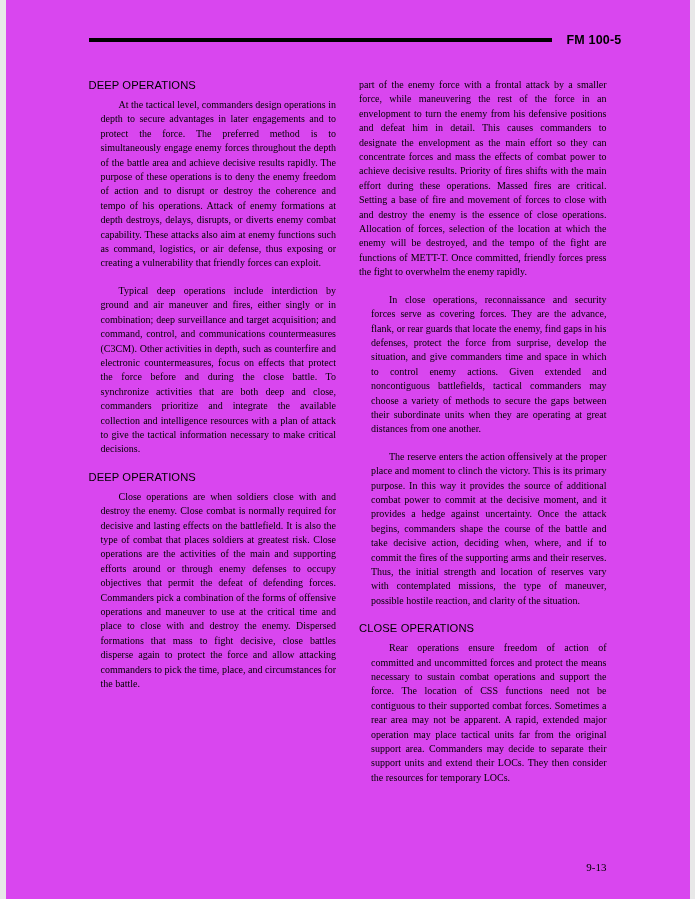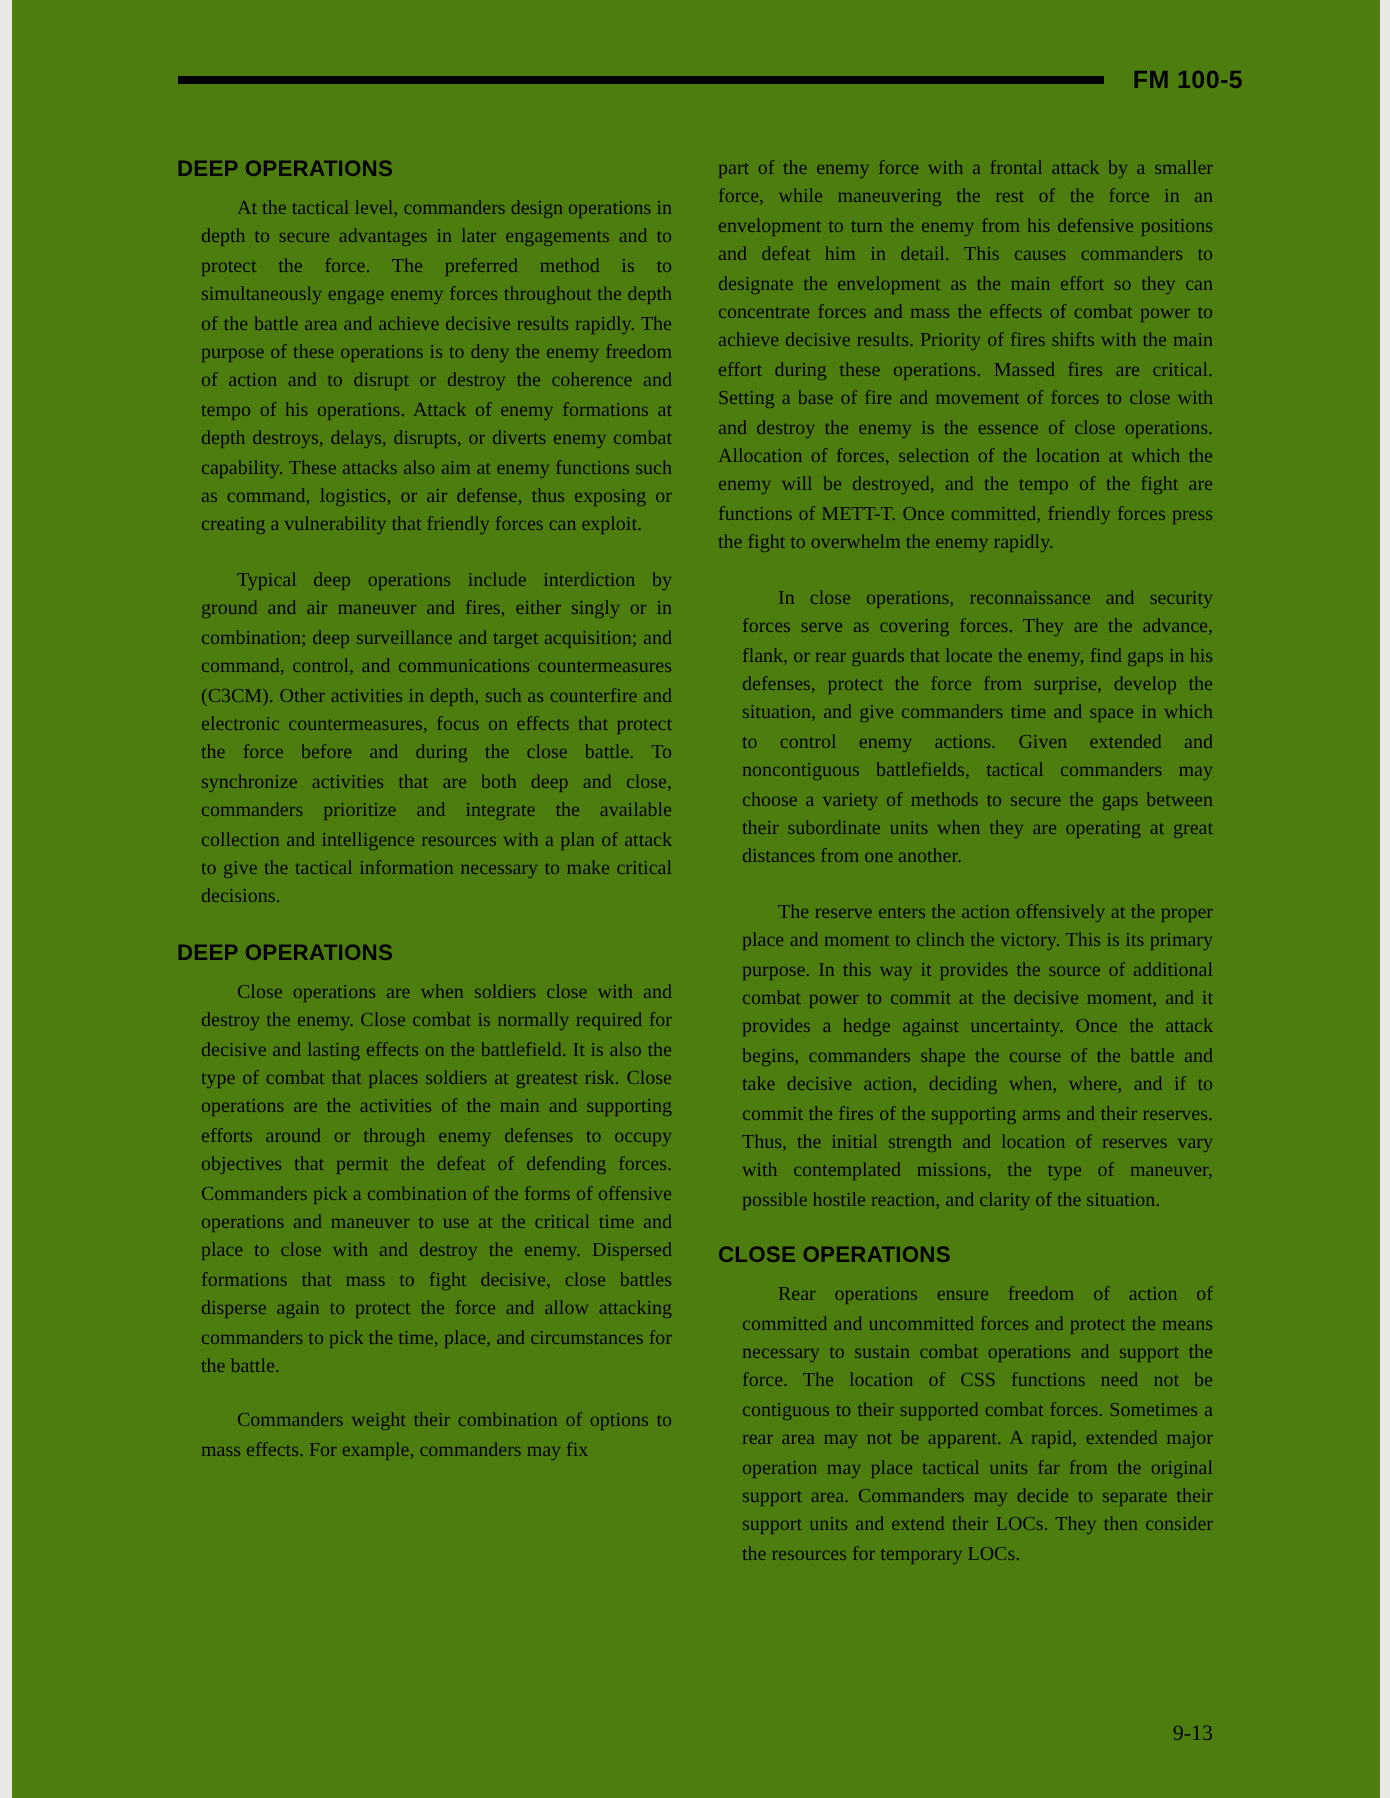--- a/index.html
+++ b/index.html
@@ -1,19 +1,19 @@
 <!DOCTYPE html>
 <html><head>
 <meta charset="utf-8">
 <title>FM 100-5 — Page 7-13</title>
 <style>
   * { margin:0; padding:0; box-sizing:border-box; }
   html, body { background:#e8e8e8; }
   .page {
-    width:684px; height:899px; background:#4d7c0f; position:relative;
+    width:684px; height:899px; background:#d946ef; position:relative;
     font-family:"Liberation Serif", serif; color:#000; overflow:hidden;
     margin:0 auto;
   }
   .page-header {
     position:absolute; top:33px; left:83px; right:68px;
     display:flex; align-items:center;
   }
   .header-rule { flex:1; height:4px; background:#000; }
   .header-title {
     font-family:"Liberation Sans", sans-serif; font-weight:bold;
@@ -24,21 +24,21 @@
     display:flex; gap:23px;
   }
   .column { width:253px; }
   .column p {
     font-size:10px; line-height:14.4px; text-align:justify;
     margin:0 0 13px 0;
   }
   p.indent { text-indent:18px;margin-left:12px; }
   h2.section-heading {
     font-family:"Liberation Sans", sans-serif; font-size:11.2px;
-    line-height:14px; font-weight:bold; letter-spacing:0.1px;
+    line-height:14px; font-weight:normal; letter-spacing:0.1px;
     margin:0 0 6px 0;
   }
   h2.mt { margin-top:8px; }
   .page-number {
     position:absolute; right:83px; bottom:26px;
     font-size:11px; font-family:"Liberation Serif", serif;
   }
 </style>
 </head>
 <body>
@@ -51,21 +51,20 @@
   </header>
 
   <main class="columns">
 
     <section class="column">
       <h2 class="section-heading">DEEP OPERATIONS</h2>
       <p class="indent">At the tactical level, commanders design operations in depth to secure advantages in later engagements and to protect the force. The preferred method is to simultaneously engage enemy forces throughout the depth of the battle area and achieve decisive results rapidly. The purpose of these operations is to deny the enemy freedom of action and to disrupt or destroy the coherence and tempo of his operations. Attack of enemy formations at depth destroys, delays, disrupts, or diverts enemy combat capability. These attacks also aim at enemy functions such as command, logistics, or air defense, thus exposing or creating a vulnerability that friendly forces can exploit.</p>
       <p class="indent">Typical deep operations include interdiction by ground and air maneuver and fires, either singly or in combination; deep surveillance and target acquisition; and command, control, and communications countermeasures (C3CM). Other activities in depth, such as counterfire and electronic countermeasures, focus on effects that protect the force before and during the close battle. To synchronize activities that are both deep and close, commanders prioritize and integrate the available collection and intelligence resources with a plan of attack to give the tactical information necessary to make critical decisions.</p>
       <h2 class="section-heading mt">DEEP OPERATIONS</h2>
       <p class="indent">Close operations are when soldiers close with and destroy the enemy. Close combat is normally required for decisive and lasting effects on the battlefield. It is also the type of combat that places soldiers at greatest risk. Close operations are the activities of the main and supporting efforts around or through enemy defenses to occupy objectives that permit the defeat of defending forces. Commanders pick a combination of the forms of offensive operations and maneuver to use at the critical time and place to close with and destroy the enemy. Dispersed formations that mass to fight decisive, close battles disperse again to protect the force and allow attacking commanders to pick the time, place, and circumstances for the battle.</p>
-      <p class="indent">Commanders weight their combination of options to mass effects. For example, commanders may fix</p>
     </section>
 
     <section class="column">
       <p>part of the enemy force with a frontal attack by a smaller force, while maneuvering the rest of the force in an envelopment to turn the enemy from his defensive positions and defeat him in detail. This causes commanders to designate the envelopment as the main effort so they can concentrate forces and mass the effects of combat power to achieve decisive results. Priority of fires shifts with the main effort during these operations. Massed fires are critical. Setting a base of fire and movement of forces to close with and destroy the enemy is the essence of close operations. Allocation of forces, selection of the location at which the enemy will be destroyed, and the tempo of the fight are functions of METT-T. Once committed, friendly forces press the fight to overwhelm the enemy rapidly.</p>
       <p class="indent">In close operations, reconnaissance and security forces serve as covering forces. They are the advance, flank, or rear guards that locate the enemy, find gaps in his defenses, protect the force from surprise, develop the situation, and give commanders time and space in which to control enemy actions. Given extended and noncontiguous battlefields, tactical commanders may choose a variety of methods to secure the gaps between their subordinate units when they are operating at great distances from one another.</p>
       <p class="indent">The reserve enters the action offensively at the proper place and moment to clinch the victory. This is its primary purpose. In this way it provides the source of additional combat power to commit at the decisive moment, and it provides a hedge against uncertainty. Once the attack begins, commanders shape the course of the battle and take decisive action, deciding when, where, and if to commit the fires of the supporting arms and their reserves. Thus, the initial strength and location of reserves vary with contemplated missions, the type of maneuver, possible hostile reaction, and clarity of the situation.</p>
       <h2 class="section-heading mt">CLOSE OPERATIONS</h2>
       <p class="indent">Rear operations ensure freedom of action of committed and uncommitted forces and protect the means necessary to sustain combat operations and support the force. The location of CSS functions need not be contiguous to their supported combat forces. Sometimes a rear area may not be apparent. A rapid, extended major operation may place tactical units far from the original support area. Commanders may decide to separate their support units and extend their LOCs. They then consider the resources for temporary LOCs.</p>
     </section>
 

